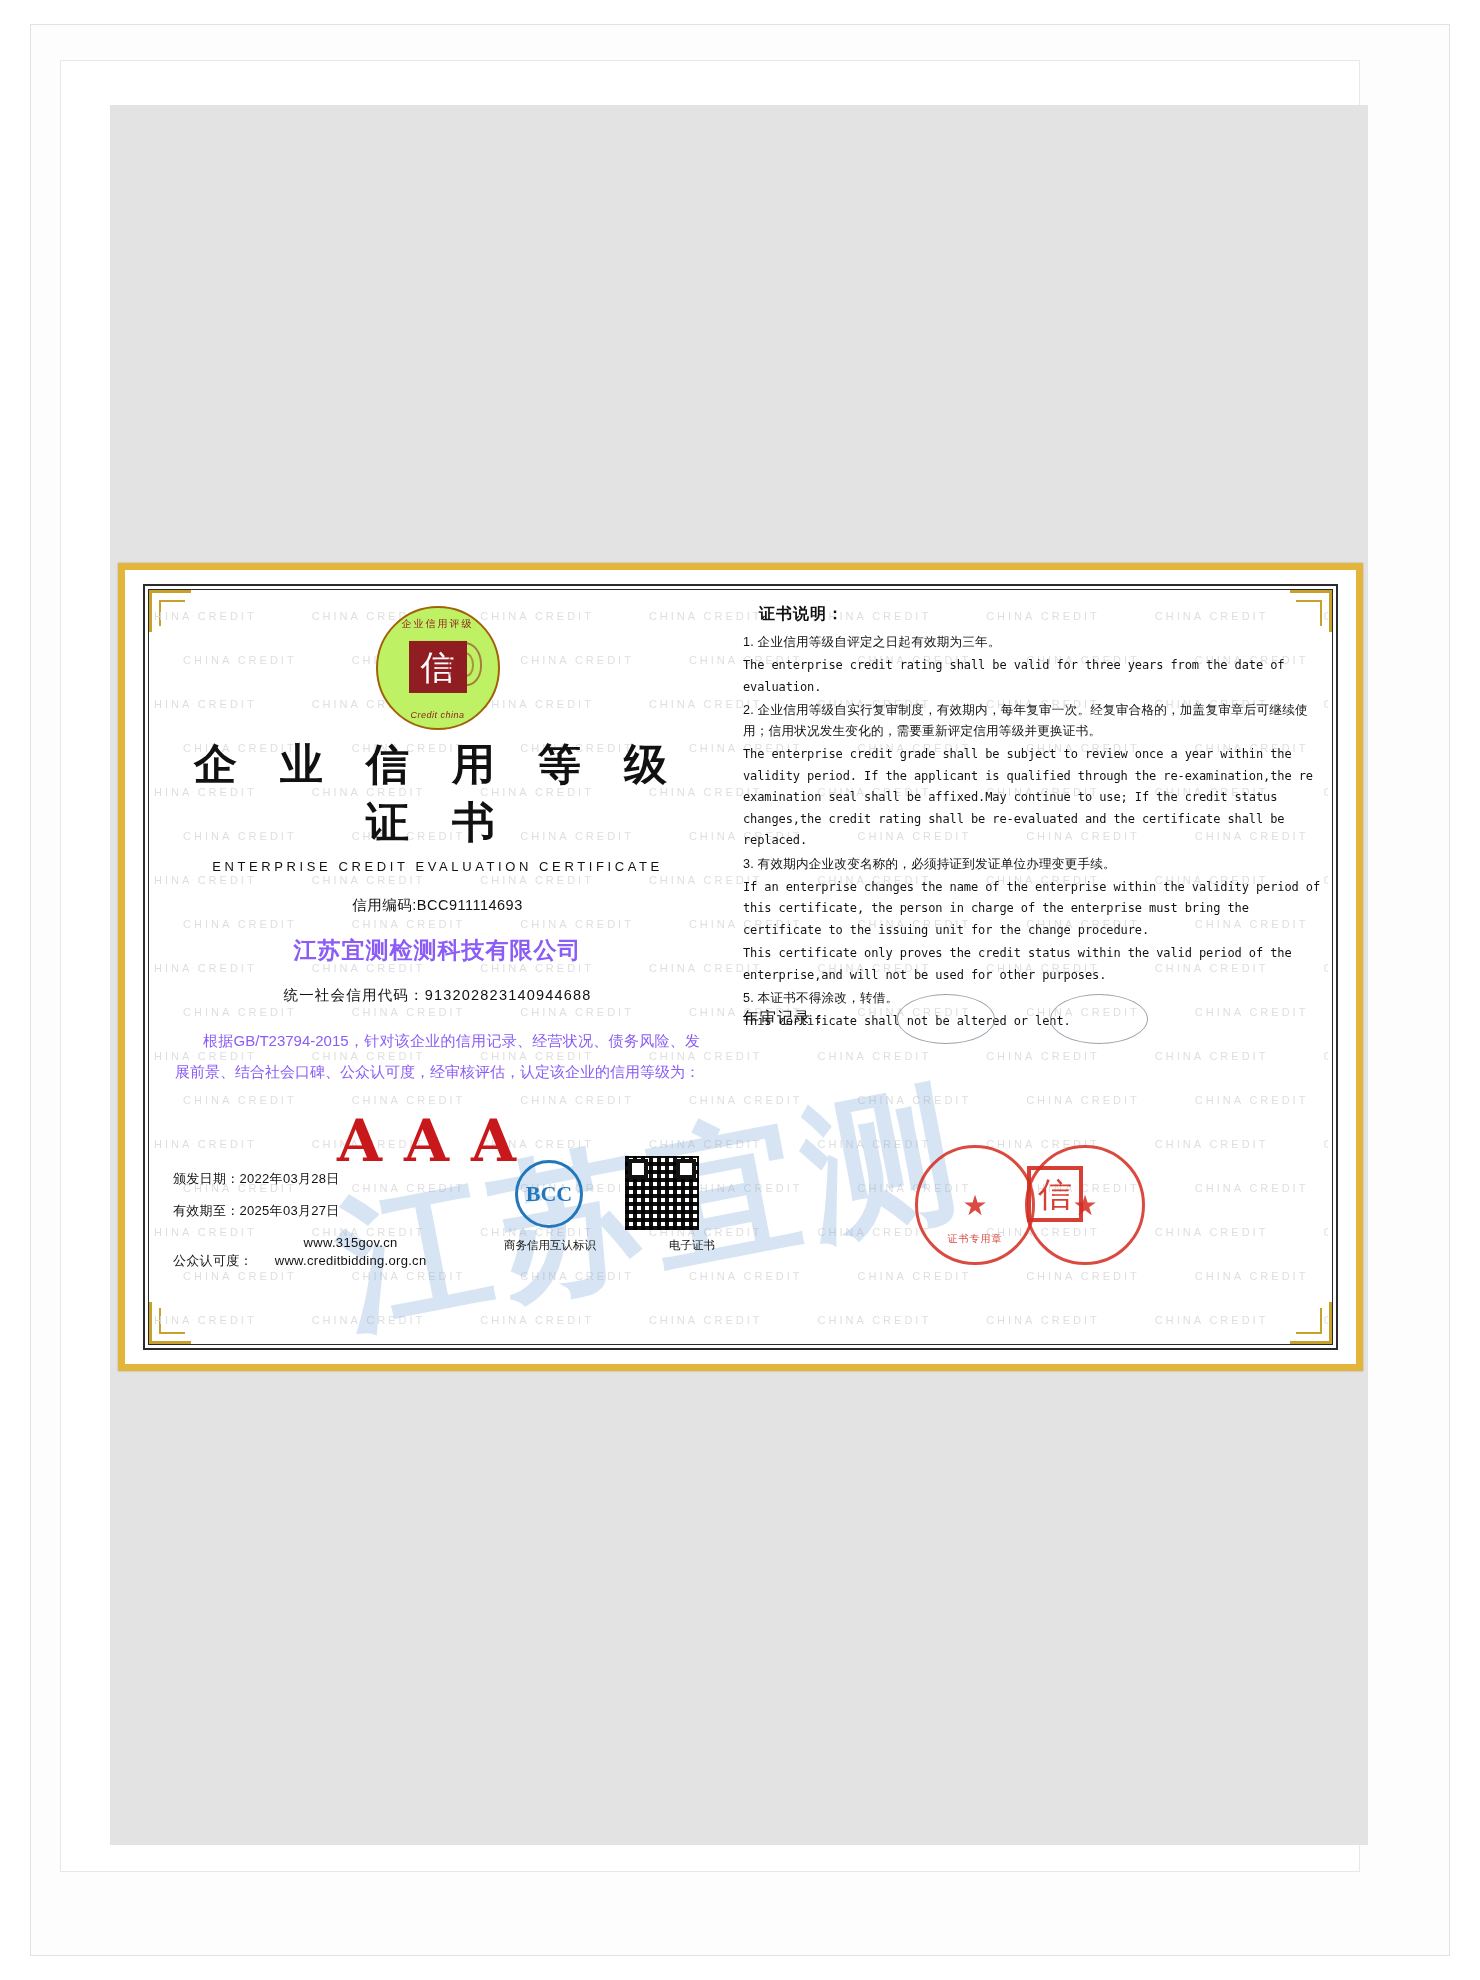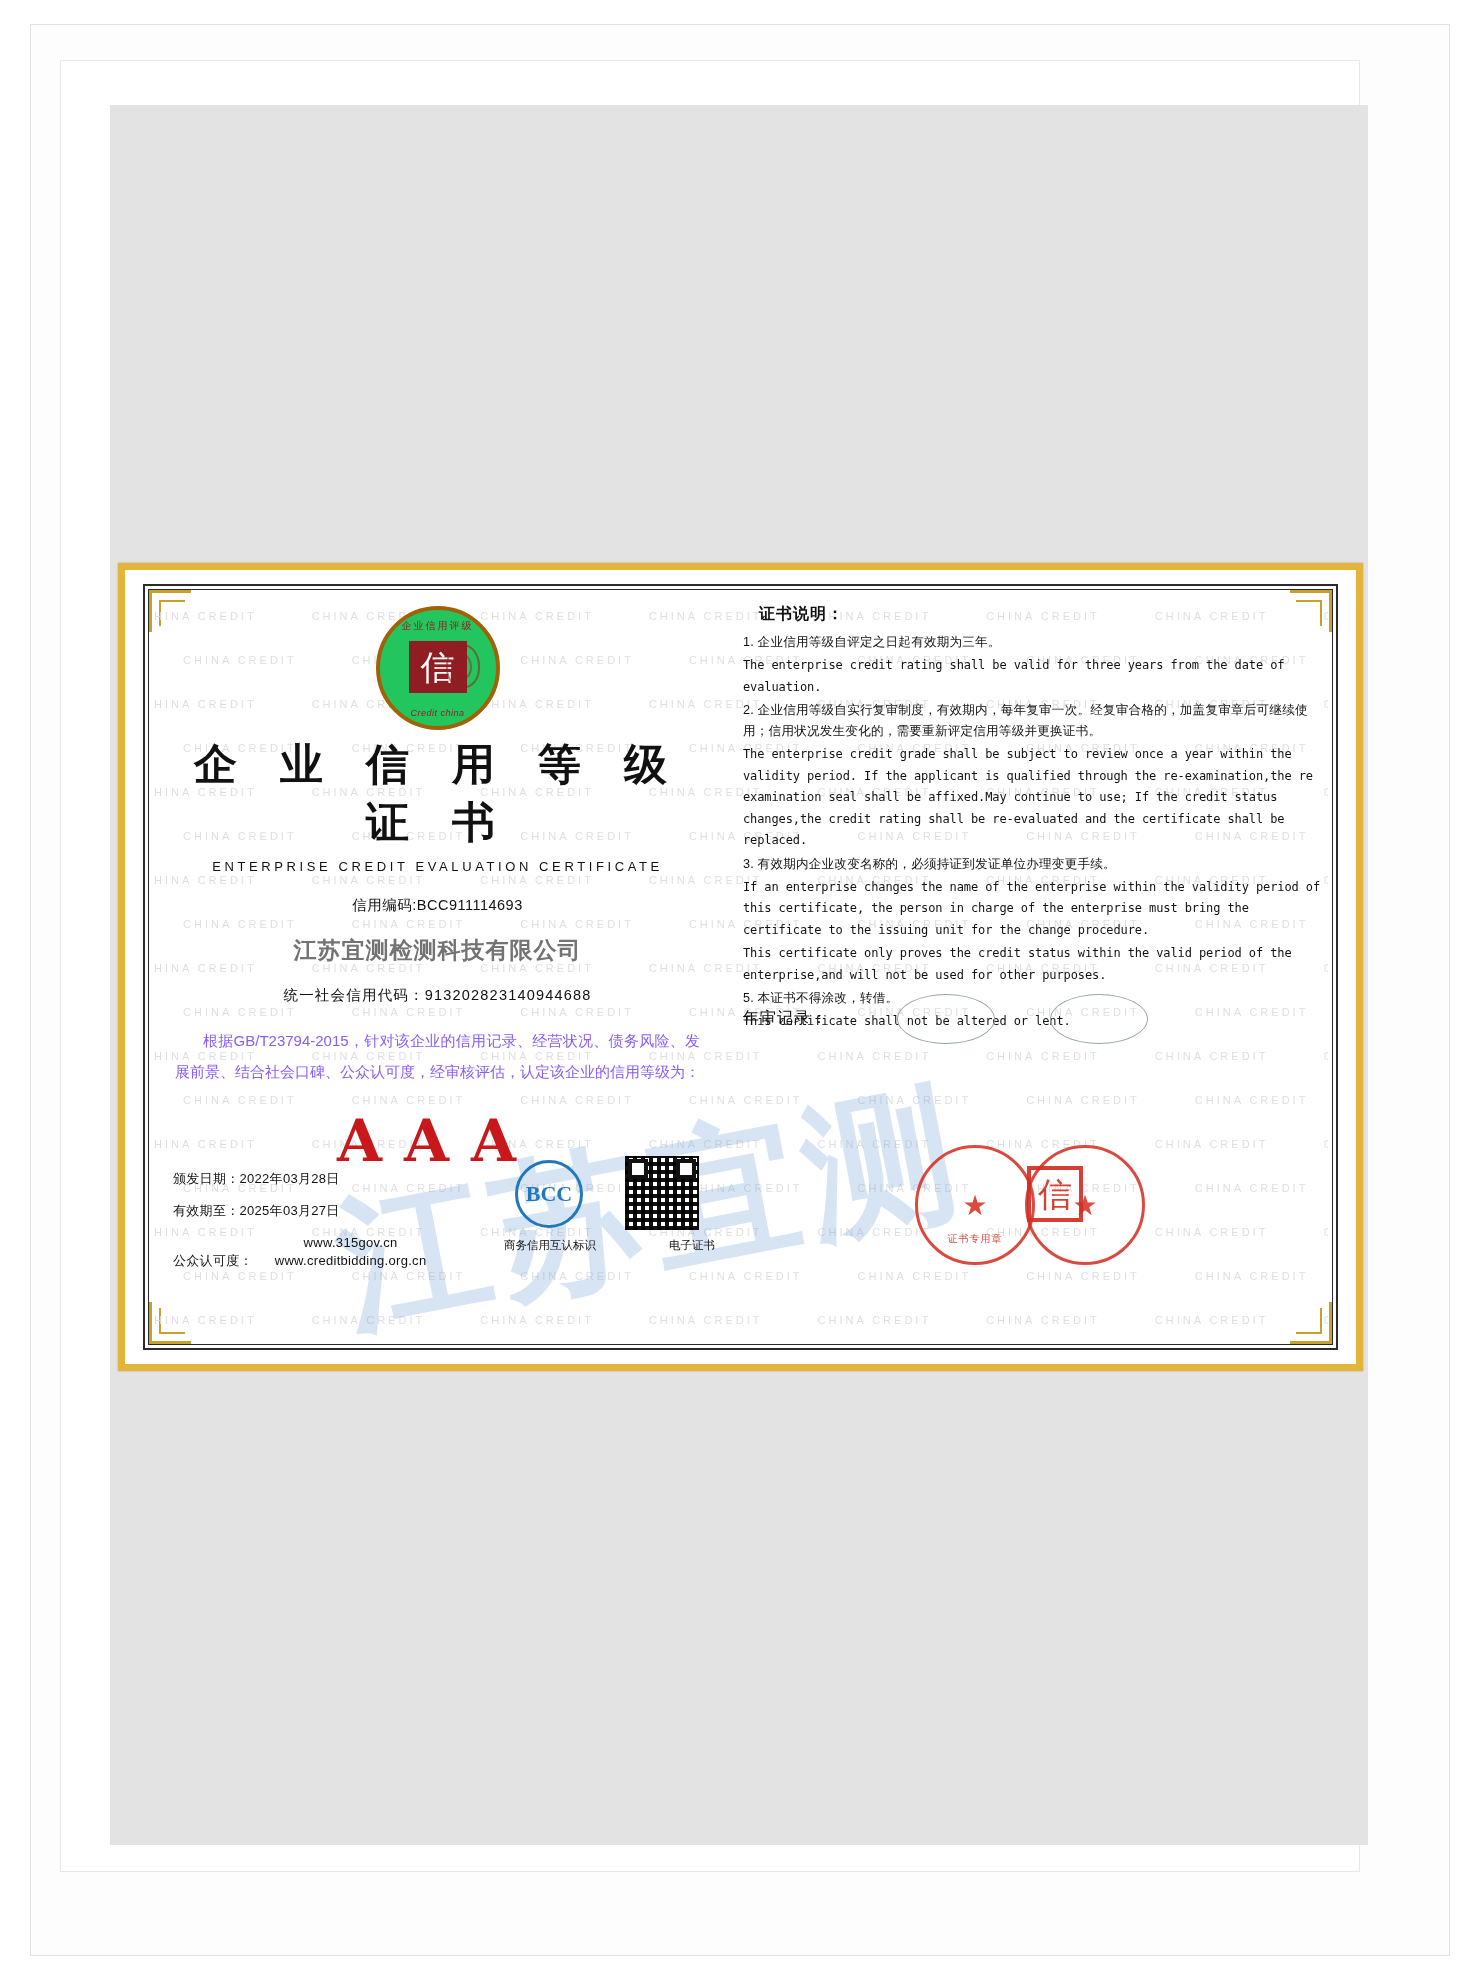--- a/index.html
+++ b/index.html
@@ -124,22 +124,22 @@
   .left-col {
     position: absolute;
     left: 40px; top: 36px;
     width: 545px;
   }
   .seal-logo {
     position: relative;
     width: 124px; height: 124px;
     margin: 0 auto 6px auto;
     border-radius: 50%;
-    border: 4px solid #a16207;
-    background: #22c55e;
+    border: 2px solid #a16207;
+    background: #bef264;
     box-sizing: border-box;
   }
   .seal-logo .ring-text-top {
     position: absolute;
     top: 9px; left: 0; right: 0;
     text-align: center;
     font-size: 10px;
     color: #8f1d22;
     letter-spacing: 2px;
   }
@@ -201,21 +201,21 @@
     text-align: center;
     font-size: 14.5px;
     color: #111;
     margin-top: 22px;
     letter-spacing: 0.5px;
   }
   .company {
     text-align: center;
     font-size: 23px;
     font-weight: bold;
-    color: #737373;
+    color: #8b5cf6;
     margin-top: 20px;
     letter-spacing: 1px;
     font-family: "DejaVu Sans", sans-serif;
   }
   .uscc {
     text-align: center;
     font-size: 14.5px;
     color: #111;
     margin-top: 20px;
     letter-spacing: 1.2px;

